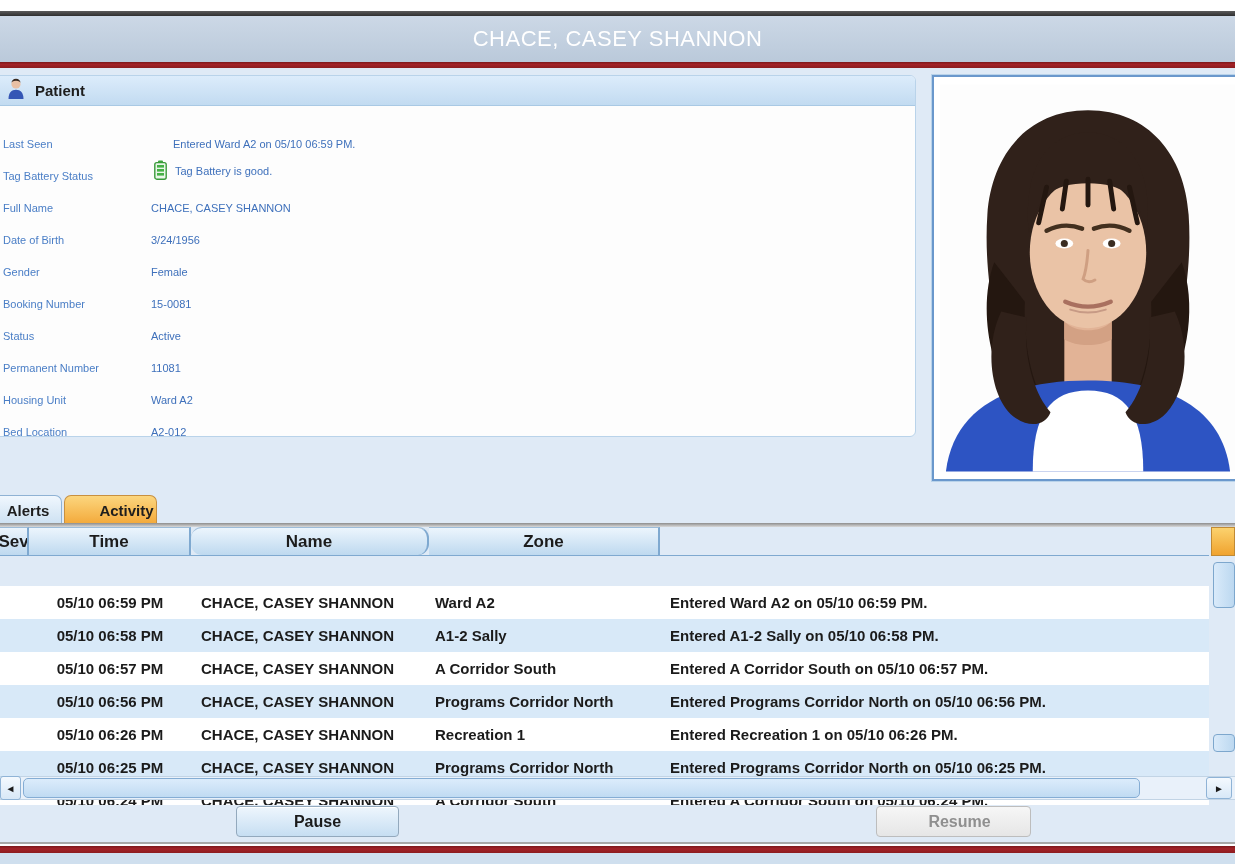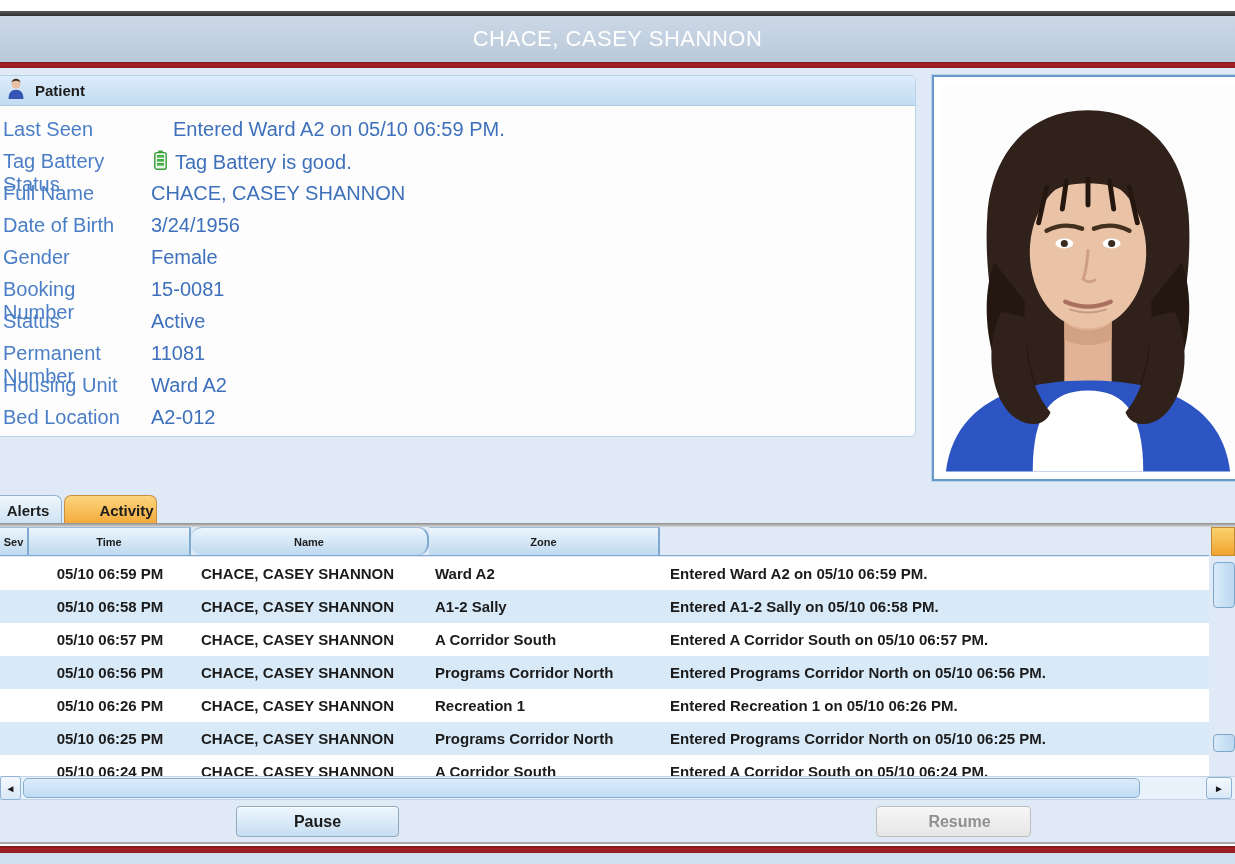--- a/index.html
+++ b/index.html
@@ -22,21 +22,21 @@
 
   
   .patient-panel { left:-6px; top:75px; width:922px; height:362px;
     background:#fdfdfd; border:1px solid #b9d3ea; border-radius:6px; overflow:hidden; }
   .patient-header { height:30px;
     background:linear-gradient(#dcecfb,#c2dbf1);
     border-bottom:1px solid #a9c9e4;
     display:flex; align-items:center; padding-left:12px; gap:10px;
     font-weight:700; font-size:15px; color:#1d1d1d; }
   .patient-body { padding:12px 0 0 8px; }
-  .info-row { height:32px; display:flex; align-items:flex-start; font-size:20px; }
+  .info-row { height:32px; display:flex; align-items:flex-end; font-size:11px; }
   .info-label { width:148px; color:#4a7ec6; flex:none; }
   .info-value { color:#3e70bb; display:flex; align-items:center; gap:8px; }
   .indent-lastseen { margin-left:22px; }
   .indent-battery { margin-left:3px; }
 
   
   .photo-frame { left:932px; top:75px; width:310px; height:406px;
     background:#ffffff; border:2px solid #6a98cc; outline:1px solid #b9d3ea;
     padding:6px; }
   .photo-frame svg { display:block; }
@@ -52,32 +52,32 @@
     background:linear-gradient(#fcd67e,#f3a93a);
     border:1px solid #c89040; border-bottom:none;padding-left:32px; }
 
   
   .grid-topline { left:0; top:523px; width:1235px; height:4px;
     background:linear-gradient(#8d8d8d,#d9d9d9); }
   .grid-header { left:0; top:527px; width:1209px; height:29px; display:flex;
     border-bottom:1px solid #7fa9d0; }
   .hcell { background:linear-gradient(#ecf5fd,#bed9ef);
     display:flex; align-items:center; justify-content:center;
-    font-size:11px; font-weight:700; color:#1c1c1c;
+    font-size:17px; font-weight:700; color:#1c1c1c;
     border-right:2px solid #7fa9d0; border-top:1px solid #9dbcd8;
     overflow:hidden; white-space:nowrap; }
   .w-sev  { width:29px;  flex:none; }
   .w-time { width:162px; flex:none; }
   .w-name { width:238px; flex:none;border-radius:11px; }
   .w-zone { width:231px; flex:none; }
   .w-desc { width:549px; flex:none; border-right:none; }
   .hdr-corner { left:1211px; top:527px; width:24px; height:29px;
     background:linear-gradient(#fbd26e,#f0a32f); border:1px solid #c08a35; }
 
-  .grid-body { left:0; top:557px; width:1209px; height:219px; overflow:hidden;
+  .grid-body { left:0; top:586px; width:1209px; height:219px; overflow:hidden;
     background:#ffffff; }
   .grid-row { height:33px; display:flex; align-items:center;
     font-size:15px; font-weight:600; color:#1b1b1b; white-space:nowrap; }
   .grid-row.alt { background:#d8e9f8; }
   .cell { overflow:hidden; white-space:nowrap; }
   .c-sev  { width:29px;  flex:none; }
   .c-time { width:162px; flex:none; text-align:center; }
   .c-name { width:238px; flex:none; padding-left:10px; }
   .c-zone { width:231px; flex:none; padding-left:6px; }
   .c-desc { width:549px; flex:none; padding-left:10px; }

